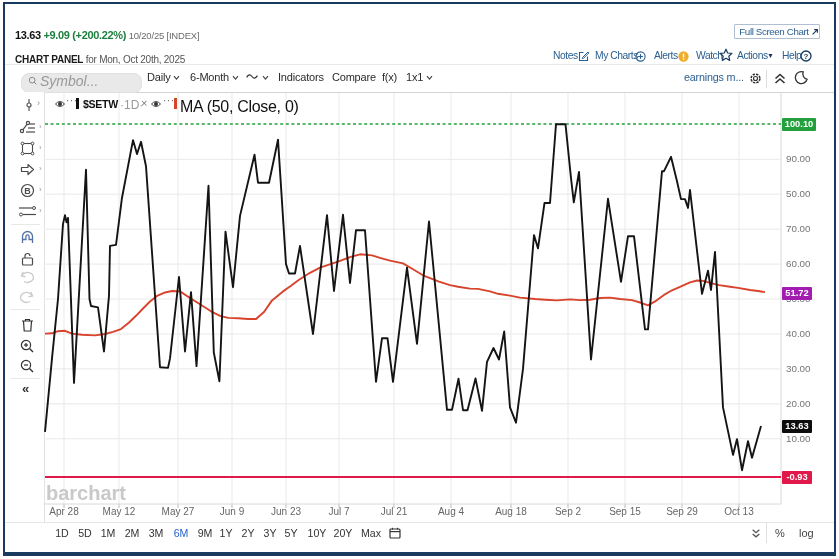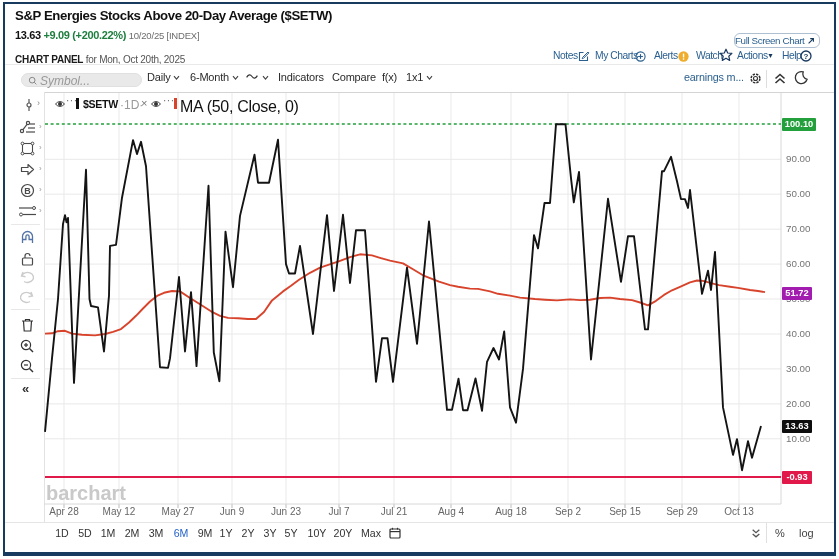--- a/index.html
+++ b/index.html
@@ -6,38 +6,37 @@
 body{width:839px;height:559px;position:relative;font-family:"Liberation Sans",sans-serif;overflow:hidden;}
 .page{position:absolute;left:3px;top:2px;width:833px;height:554px;box-sizing:border-box;border:2px solid #173a5e;border-bottom-width:4px;background:#fff;}
 .abs{position:absolute;}
 .title{left:10px;top:4px;font-size:13.2px;font-weight:bold;color:#101010;letter-spacing:-0.4px;}
 .l2{left:10px;top:25px;font-size:11px;color:#111;font-weight:bold;letter-spacing:-0.35px;}
 .l2 .grn{color:#1e7e3e;}
 .l2 .gry{font-weight:normal;color:#6d6d6d;font-size:9.5px;letter-spacing:-0.2px;}
 .l3{left:10px;top:49.5px;font-size:10px;color:#555;letter-spacing:-0.25px;}
 .l3 b{color:#1b1b1b;}
 .hdrsep{left:0px;top:60px;width:829px;height:0;border-top:1px solid #e9e9e9;}
-.fsbtn{left:729px;top:29px;width:84px;height:13px;line-height:13px;border:1px solid #aebfd2;border-radius:6px;color:#2a5f8f;font-size:9.8px;text-align:left;letter-spacing:-0.4px;}
+.fsbtn{left:729px;top:20px;width:84px;height:13px;line-height:13px;border:1px solid #aebfd2;border-radius:1px;color:#2a5f8f;font-size:9.8px;text-align:right;letter-spacing:-0.4px;}
 .tbar{left:0;top:61px;width:829px;height:27px;border-bottom:1px solid #d4d4d4;}
-.search{left:16px;top:8px;width:121px;height:14px;background:#e9e9e9;border:1px solid #e0e0e0;border-radius:8px;color:#999;font-size:12px;font-style:italic;line-height:14px;padding-left:18px;box-sizing:border-box;}
+.search{left:16px;top:8px;width:121px;height:20px;background:#e9e9e9;border:1px solid #e0e0e0;border-radius:8px;color:#999;font-size:14px;font-style:italic;line-height:14px;padding-left:18px;box-sizing:border-box;}
 .ti{top:6px;font-size:11px;color:#2b2b2b;letter-spacing:-0.2px;}
 .earn{color:#2a5f8f;}
 .lnk{top:46px;font-size:10.3px;color:#2a5f8f;letter-spacing:-0.45px;}
 .ltool{left:0;top:88px;width:39px;height:430px;border-right:1px solid #e2e2e2;background:#fff;}
 .wm{left:41px;top:478px;font-size:20px;font-weight:bold;color:#c9c9c9;letter-spacing:0px;}
 .ylab{width:40px;text-align:left;font-size:9.8px;color:#757575;}
 .ybox{width:30px;height:13px;border-radius:1px;color:#fff;font-weight:bold;font-size:9.3px;text-align:center;line-height:13px;}
 .xlab{top:502px;width:50px;margin-left:-25px;text-align:center;font-size:10px;color:#666;}
 .botsep{left:0;top:518px;width:829px;border-top:1px solid #e5e5e5;}
 .pbtn{top:519px;width:34px;margin-left:-17px;text-align:center;font-size:10.6px;color:#333;height:20px;line-height:20px;}
 </style>
 </head>
 <body>
 <div class="page">
- <div class="abs title">S&amp;P Energies Stocks Above 20-Day Average ($SETW)</div>
  <div class="abs l2">13.63 <span class="grn">+9.09 (+200.22%)</span> <span class="gry">10/20/25 [INDEX]</span></div>
  <div class="abs l3"><b>CHART PANEL</b> for Mon, Oct 20th, 2025</div>
  <div class="abs hdrsep"></div>
  <div class="abs fsbtn">Full Screen Chart <svg width="8" height="8" viewBox="0 0 10 10" style="vertical-align:-0.5px">
         <path d="M2 8 L8 2 M4 2 H8 V6" stroke="#173a5e" stroke-width="1.4" fill="none"></path>
       </svg></div>
 
 <div class="abs lnk" style="left:548px">Notes</div>
 <svg class="abs" style="left:573px;top:46px" width="12" height="12" viewBox="0 0 12 12">
       <path d="M9.5 6.5 V10.5 H1.5 V2.5 H5.5" fill="none" stroke="#2a5f8f" stroke-width="1.1"></path>

